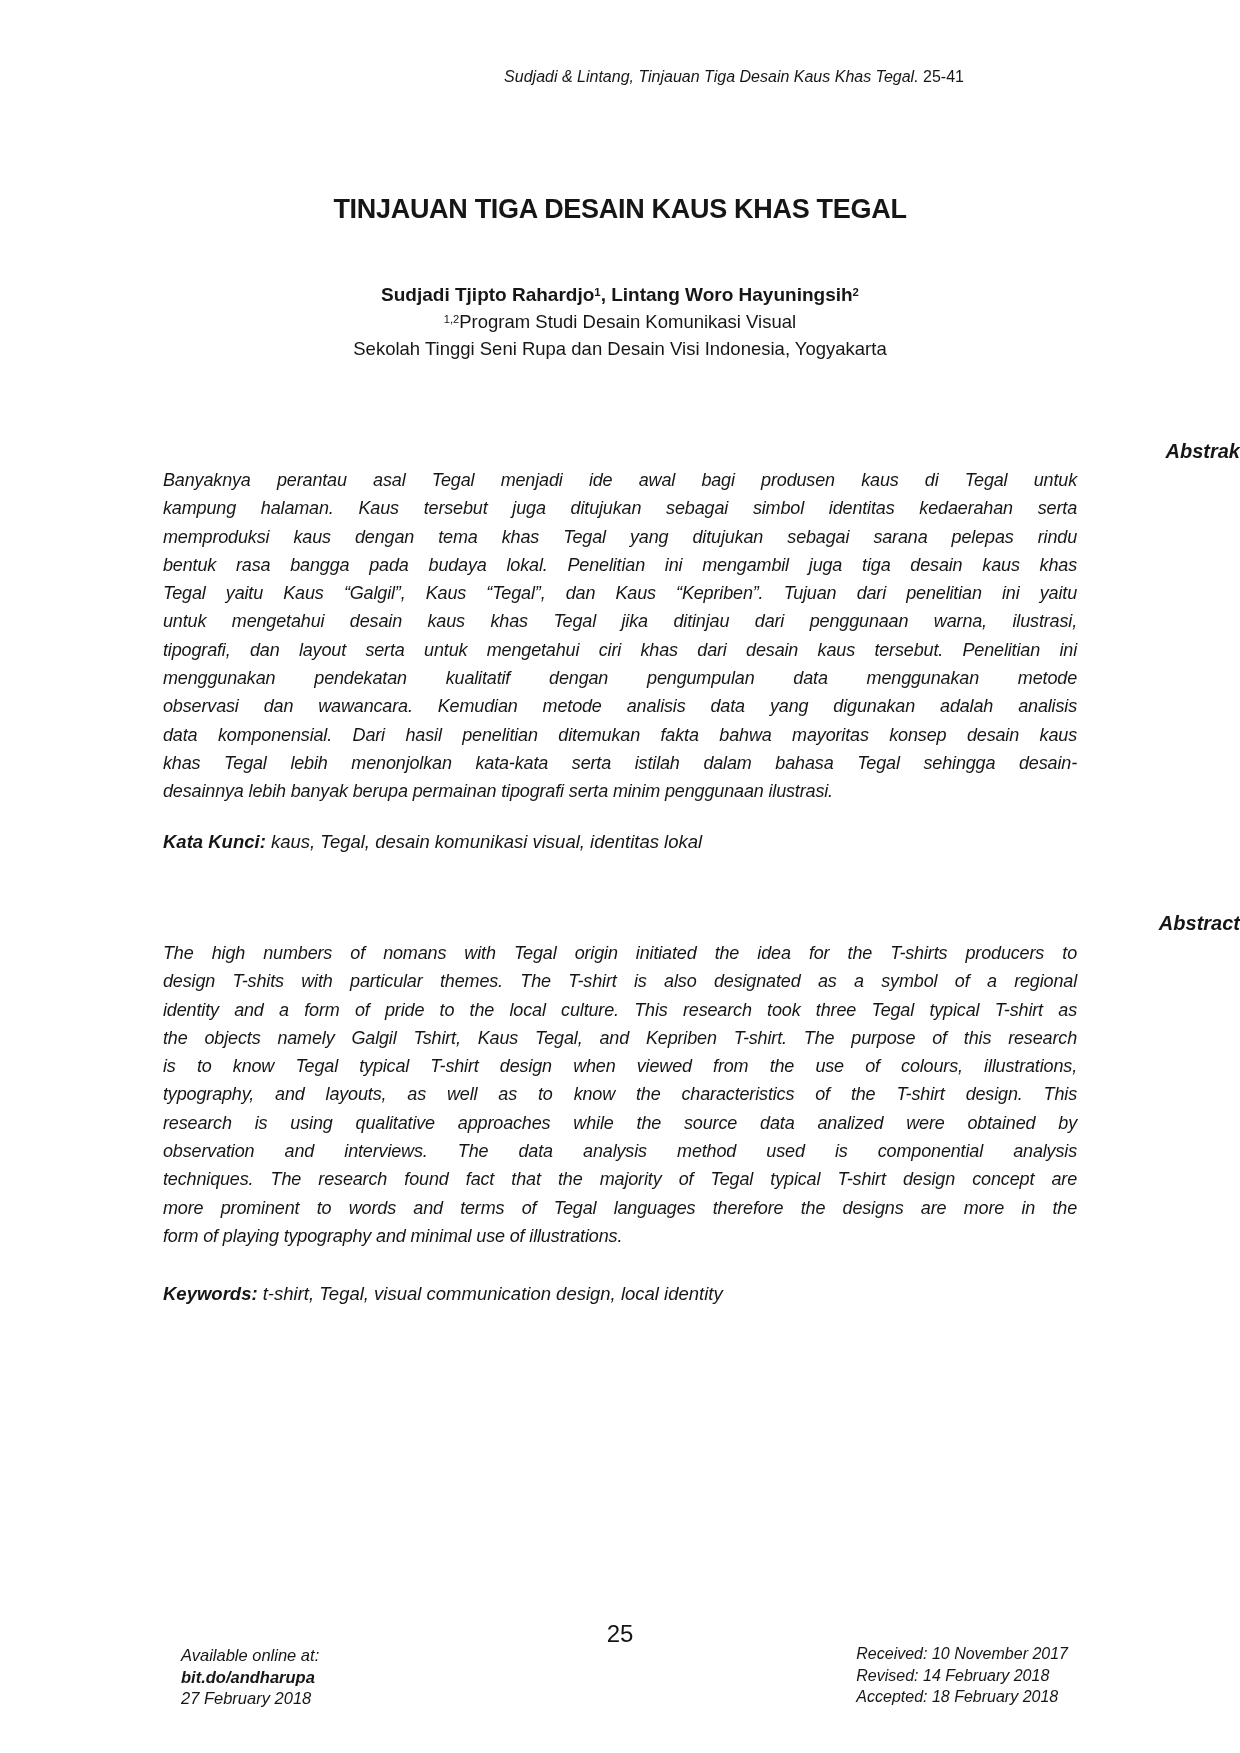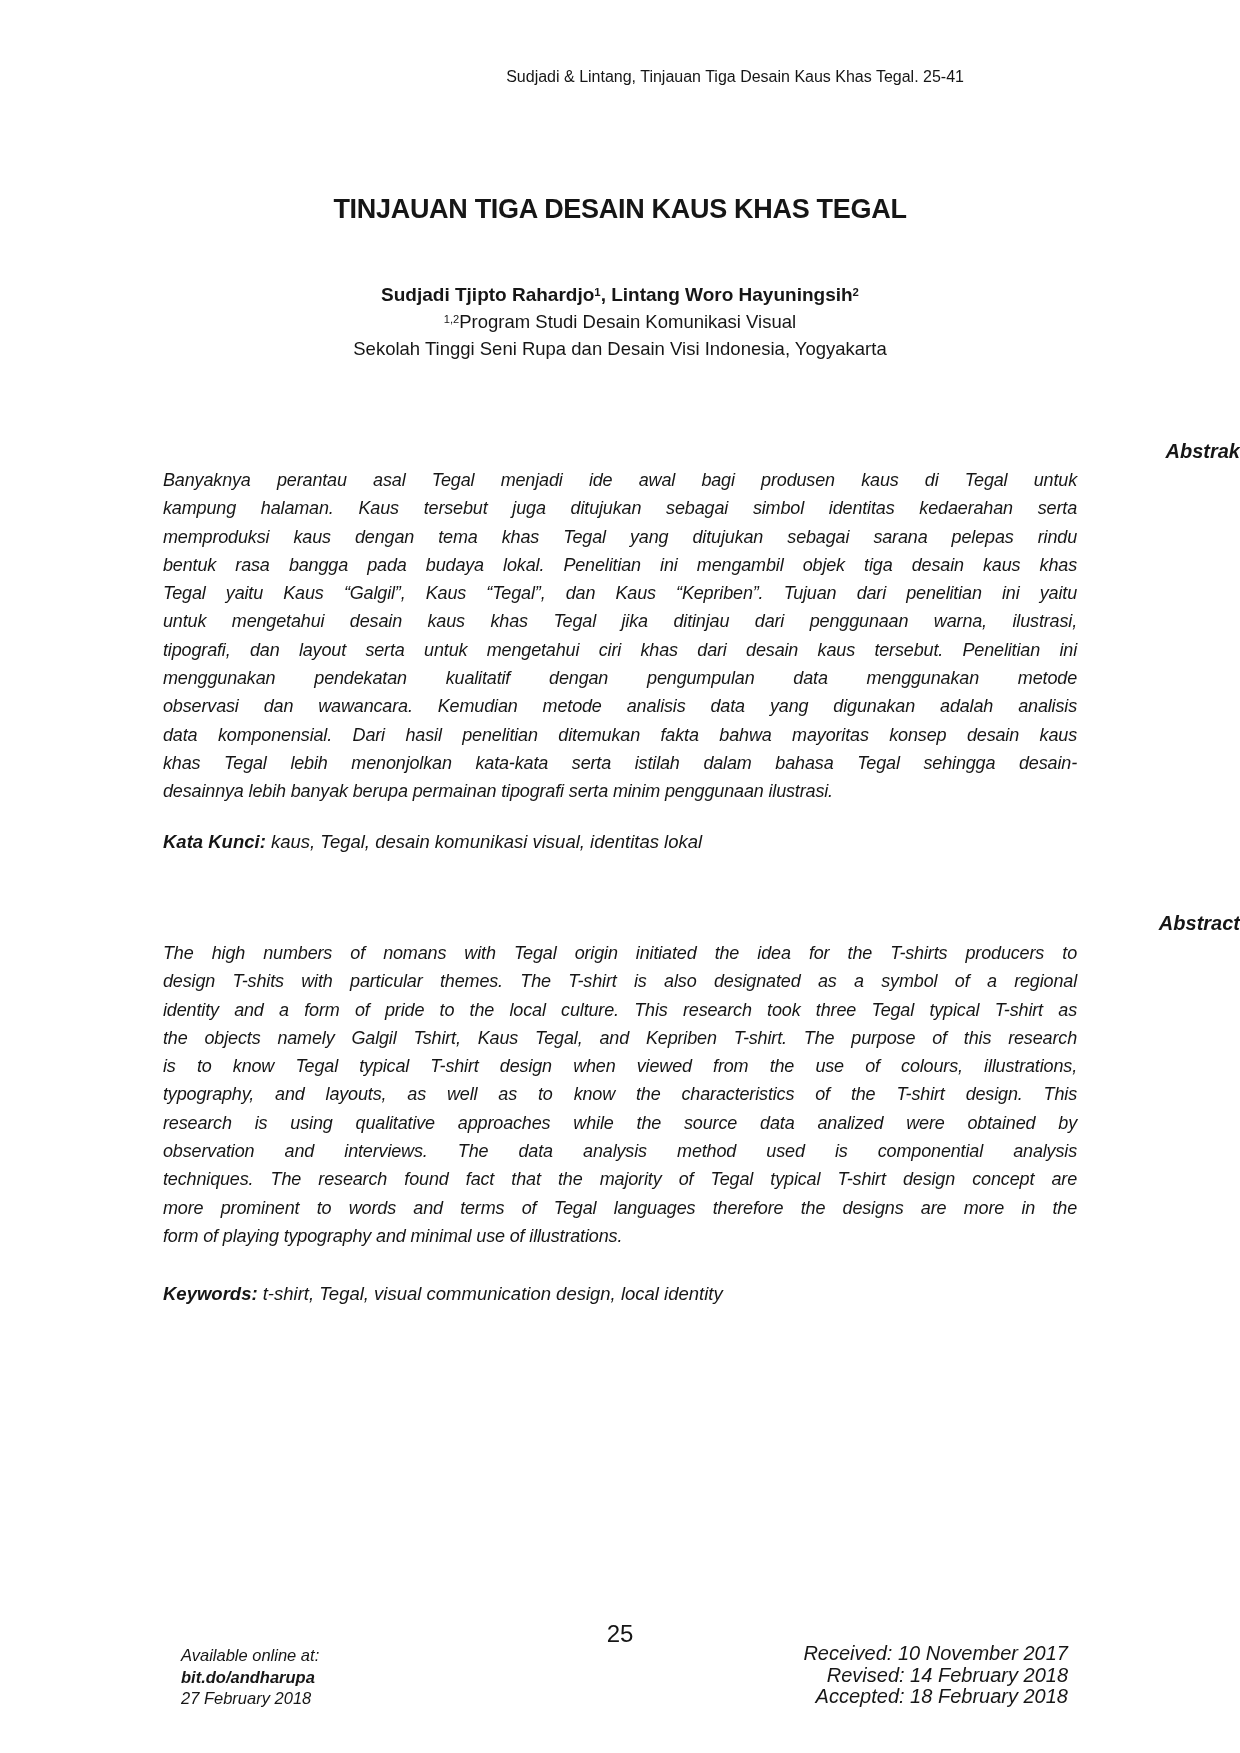--- a/index.html
+++ b/index.html
@@ -6,21 +6,21 @@
   .page {
     position: relative;
     width: 1240px;
     height: 1753px;
     margin: 0 auto;
     background: #ffffff;
     color: #161616;
     font-family: "Liberation Sans", "DejaVu Sans", sans-serif;
     overflow: hidden;
   }
-  .it { }
+  .it { font-style: italic; }
   .b  { font-weight: bold; }
   sup {
     font-size: 60%;
     line-height: 0;
     vertical-align: baseline;
     position: relative;
     top: -0.45em;
   }
   .running-header {
     position: absolute;
@@ -99,23 +99,23 @@
     left: 181px;
     top: 1645px;
     font-style: italic;
     font-size: 16.5px;
     line-height: 21.5px;
   }
   .footer-right {
     position: absolute;
     right: 172px;
     top: 1643px;
-    text-align: right;
+    text-align: left;
     font-style: italic;
-    font-size: 20px;
+    font-size: 16px;
     line-height: 21.5px;
   }
 </style>
 </head>
 <body>
 
 <div class="page">
 
   <div class="running-header"><span class="it">Sudjadi &amp; Lintang, Tinjauan Tiga Desain Kaus Khas Tegal.</span><span> 25-41</span></div>
 
@@ -126,21 +126,21 @@
     <div class="affil"><sup>1,2</sup><span>Program Studi Desain Komunikasi Visual</span></div>
     <div class="affil">Sekolah Tinggi Seni Rupa dan Desain Visi Indonesia, Yogyakarta</div>
   </div>
 
   <div class="section-heading abstrak-heading">Abstrak</div>
 
   <div class="para abstrak-body">
     <div class="jline">Banyaknya perantau asal Tegal menjadi ide awal bagi produsen kaus di Tegal untuk</div>
     <div class="jline">kampung halaman. Kaus tersebut juga ditujukan sebagai simbol identitas kedaerahan serta</div>
     <div class="jline">memproduksi kaus dengan tema khas Tegal yang ditujukan sebagai sarana pelepas rindu</div>
-    <div class="jline">bentuk rasa bangga pada budaya lokal. Penelitian ini mengambil objek tiga desain kaus khas</div>
+    <div class="jline">bentuk rasa bangga pada budaya lokal. Penelitian ini mengambil juga tiga desain kaus khas</div>
     <div class="jline">Tegal yaitu Kaus “Galgil”, Kaus “Tegal”, dan Kaus “Kepriben”. Tujuan dari penelitian ini yaitu</div>
     <div class="jline">untuk mengetahui desain kaus khas Tegal jika ditinjau dari penggunaan warna, ilustrasi,</div>
     <div class="jline">tipografi, dan layout serta untuk mengetahui ciri khas dari desain kaus tersebut. Penelitian ini</div>
     <div class="jline">menggunakan pendekatan kualitatif dengan pengumpulan data menggunakan metode</div>
     <div class="jline">observasi dan wawancara. Kemudian metode analisis data yang digunakan adalah analisis</div>
     <div class="jline">data komponensial. Dari hasil penelitian ditemukan fakta bahwa mayoritas konsep desain kaus</div>
     <div class="jline">khas Tegal lebih menonjolkan kata-kata serta istilah dalam bahasa Tegal sehingga desain-</div>
     <div class="jline last">desainnya lebih banyak berupa permainan tipografi serta minim penggunaan ilustrasi.</div>
   </div>
 

